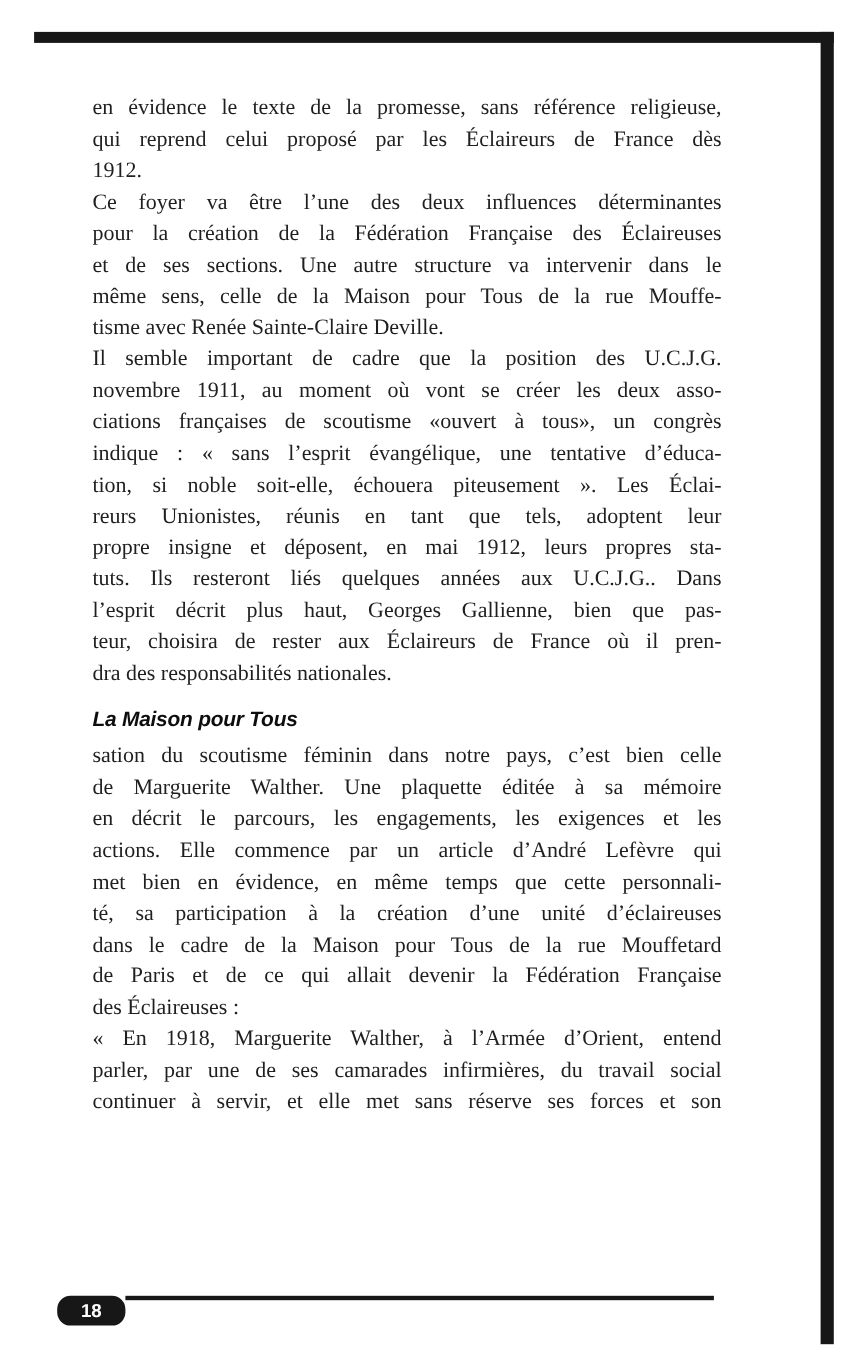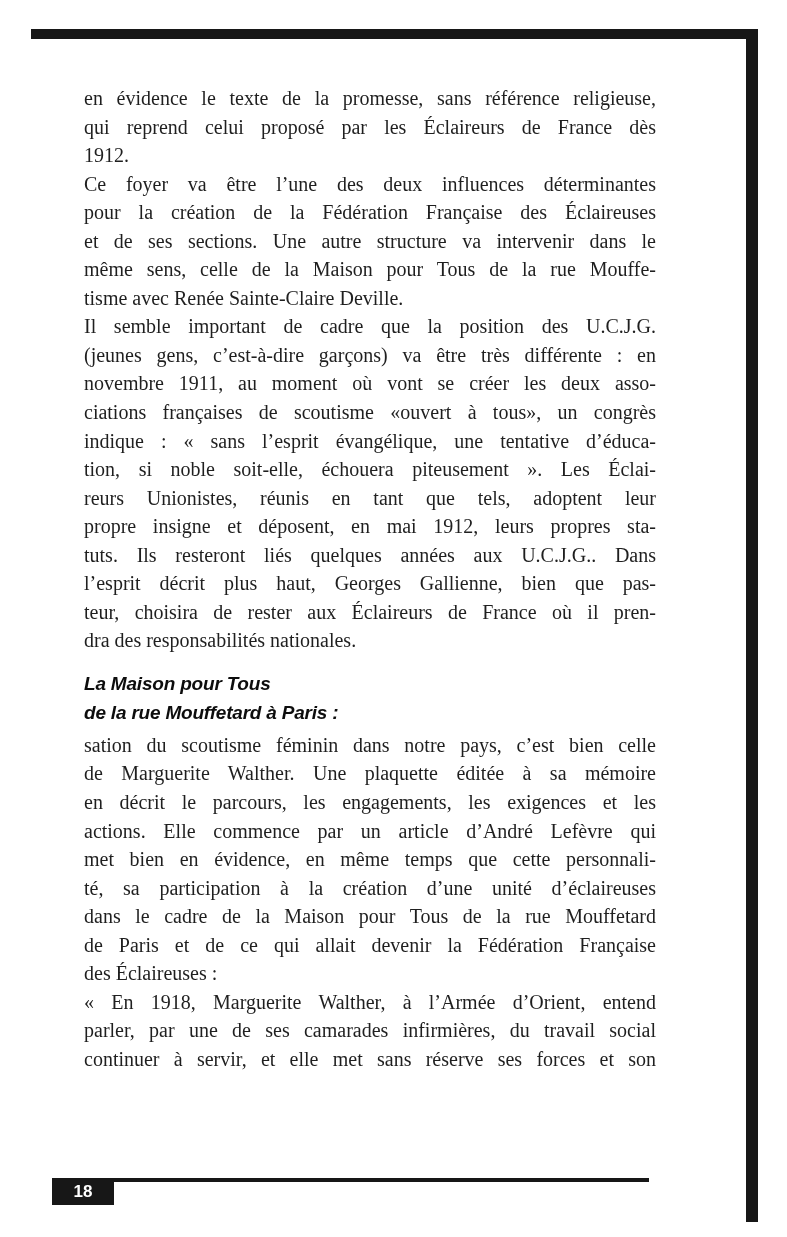--- a/index.html
+++ b/index.html
@@ -25,21 +25,21 @@
     font-family:"Liberation Sans", sans-serif;font-weight:bold;font-style:italic;
     font-size:19px;line-height:29px;color:#0d0d0d;letter-spacing:-0.2px;
     margin-top:14px;margin-bottom:4px;
     text-align:left;
   }
   .heading .hln{height:29px;overflow:hidden;}
   
   .pagebox{
     position:absolute;left:52px;top:1178px;width:62px;height:27px;background:#171717;
     color:#ffffff;font-family:"Liberation Sans", sans-serif;font-weight:bold;font-size:17px;
-    display:flex;align-items:center;justify-content:center;
+    display:flex;align-items:center;justify-content:center;border-radius:12px;
   }
   .footrule{position:absolute;left:114px;top:1178px;width:535px;height:4px;background:#171717;}
 </style>
 </head>
 <body>
 
 <div class="page">
 
   <div class="bar-top"></div>
   <div class="bar-right"></div>
@@ -47,35 +47,33 @@
   <div class="textblock">
     <div class="ln">en évidence le texte de la promesse, sans référence religieuse,</div>
     <div class="ln">qui reprend celui proposé par les Éclaireurs de France dès</div>
     <div class="ln end">1912.</div>
     <div class="ln">Ce foyer va être l’une des deux influences déterminantes</div>
     <div class="ln">pour la création de la Fédération Française des Éclaireuses</div>
     <div class="ln">et de ses sections. Une autre structure va intervenir dans le</div>
     <div class="ln">même sens, celle de la Maison pour Tous de la rue Mouffe-</div>
     <div class="ln end">tisme avec Renée Sainte-Claire Deville.</div>
     <div class="ln">Il semble important de cadre que la position des U.C.J.G.</div>
-    <div class="ln">(jeunes gens, c’est-à-dire garçons) va être très différente : en</div>
     <div class="ln">novembre 1911, au moment où vont se créer les deux asso-</div>
     <div class="ln">ciations françaises de scoutisme «ouvert à tous», un congrès</div>
     <div class="ln">indique : « sans l’esprit évangélique, une tentative d’éduca-</div>
     <div class="ln">tion, si noble soit-elle, échouera piteusement ». Les Éclai-</div>
     <div class="ln">reurs Unionistes, réunis en tant que tels, adoptent leur</div>
     <div class="ln">propre insigne et déposent, en mai 1912, leurs propres sta-</div>
     <div class="ln">tuts. Ils resteront liés quelques années aux U.C.J.G.. Dans</div>
     <div class="ln">l’esprit décrit plus haut, Georges Gallienne, bien que pas-</div>
     <div class="ln">teur, choisira de rester aux Éclaireurs de France où il pren-</div>
     <div class="ln end">dra des responsabilités nationales.</div>
 
     <div class="heading">
       <div class="hln">La Maison pour Tous</div>
-      <div class="hln">de la rue Mouffetard à Paris :</div>
     </div>
 
     <div class="ln">sation du scoutisme féminin dans notre pays, c’est bien celle</div>
     <div class="ln">de Marguerite Walther. Une plaquette éditée à sa mémoire</div>
     <div class="ln">en décrit le parcours, les engagements, les exigences et les</div>
     <div class="ln">actions. Elle commence par un article d’André Lefèvre qui</div>
     <div class="ln">met bien en évidence, en même temps que cette personnali-</div>
     <div class="ln">té, sa participation à la création d’une unité d’éclaireuses</div>
     <div class="ln">dans le cadre de la Maison pour Tous de la rue Mouffetard</div>
     <div class="ln">de Paris et de ce qui allait devenir la Fédération Française</div>

